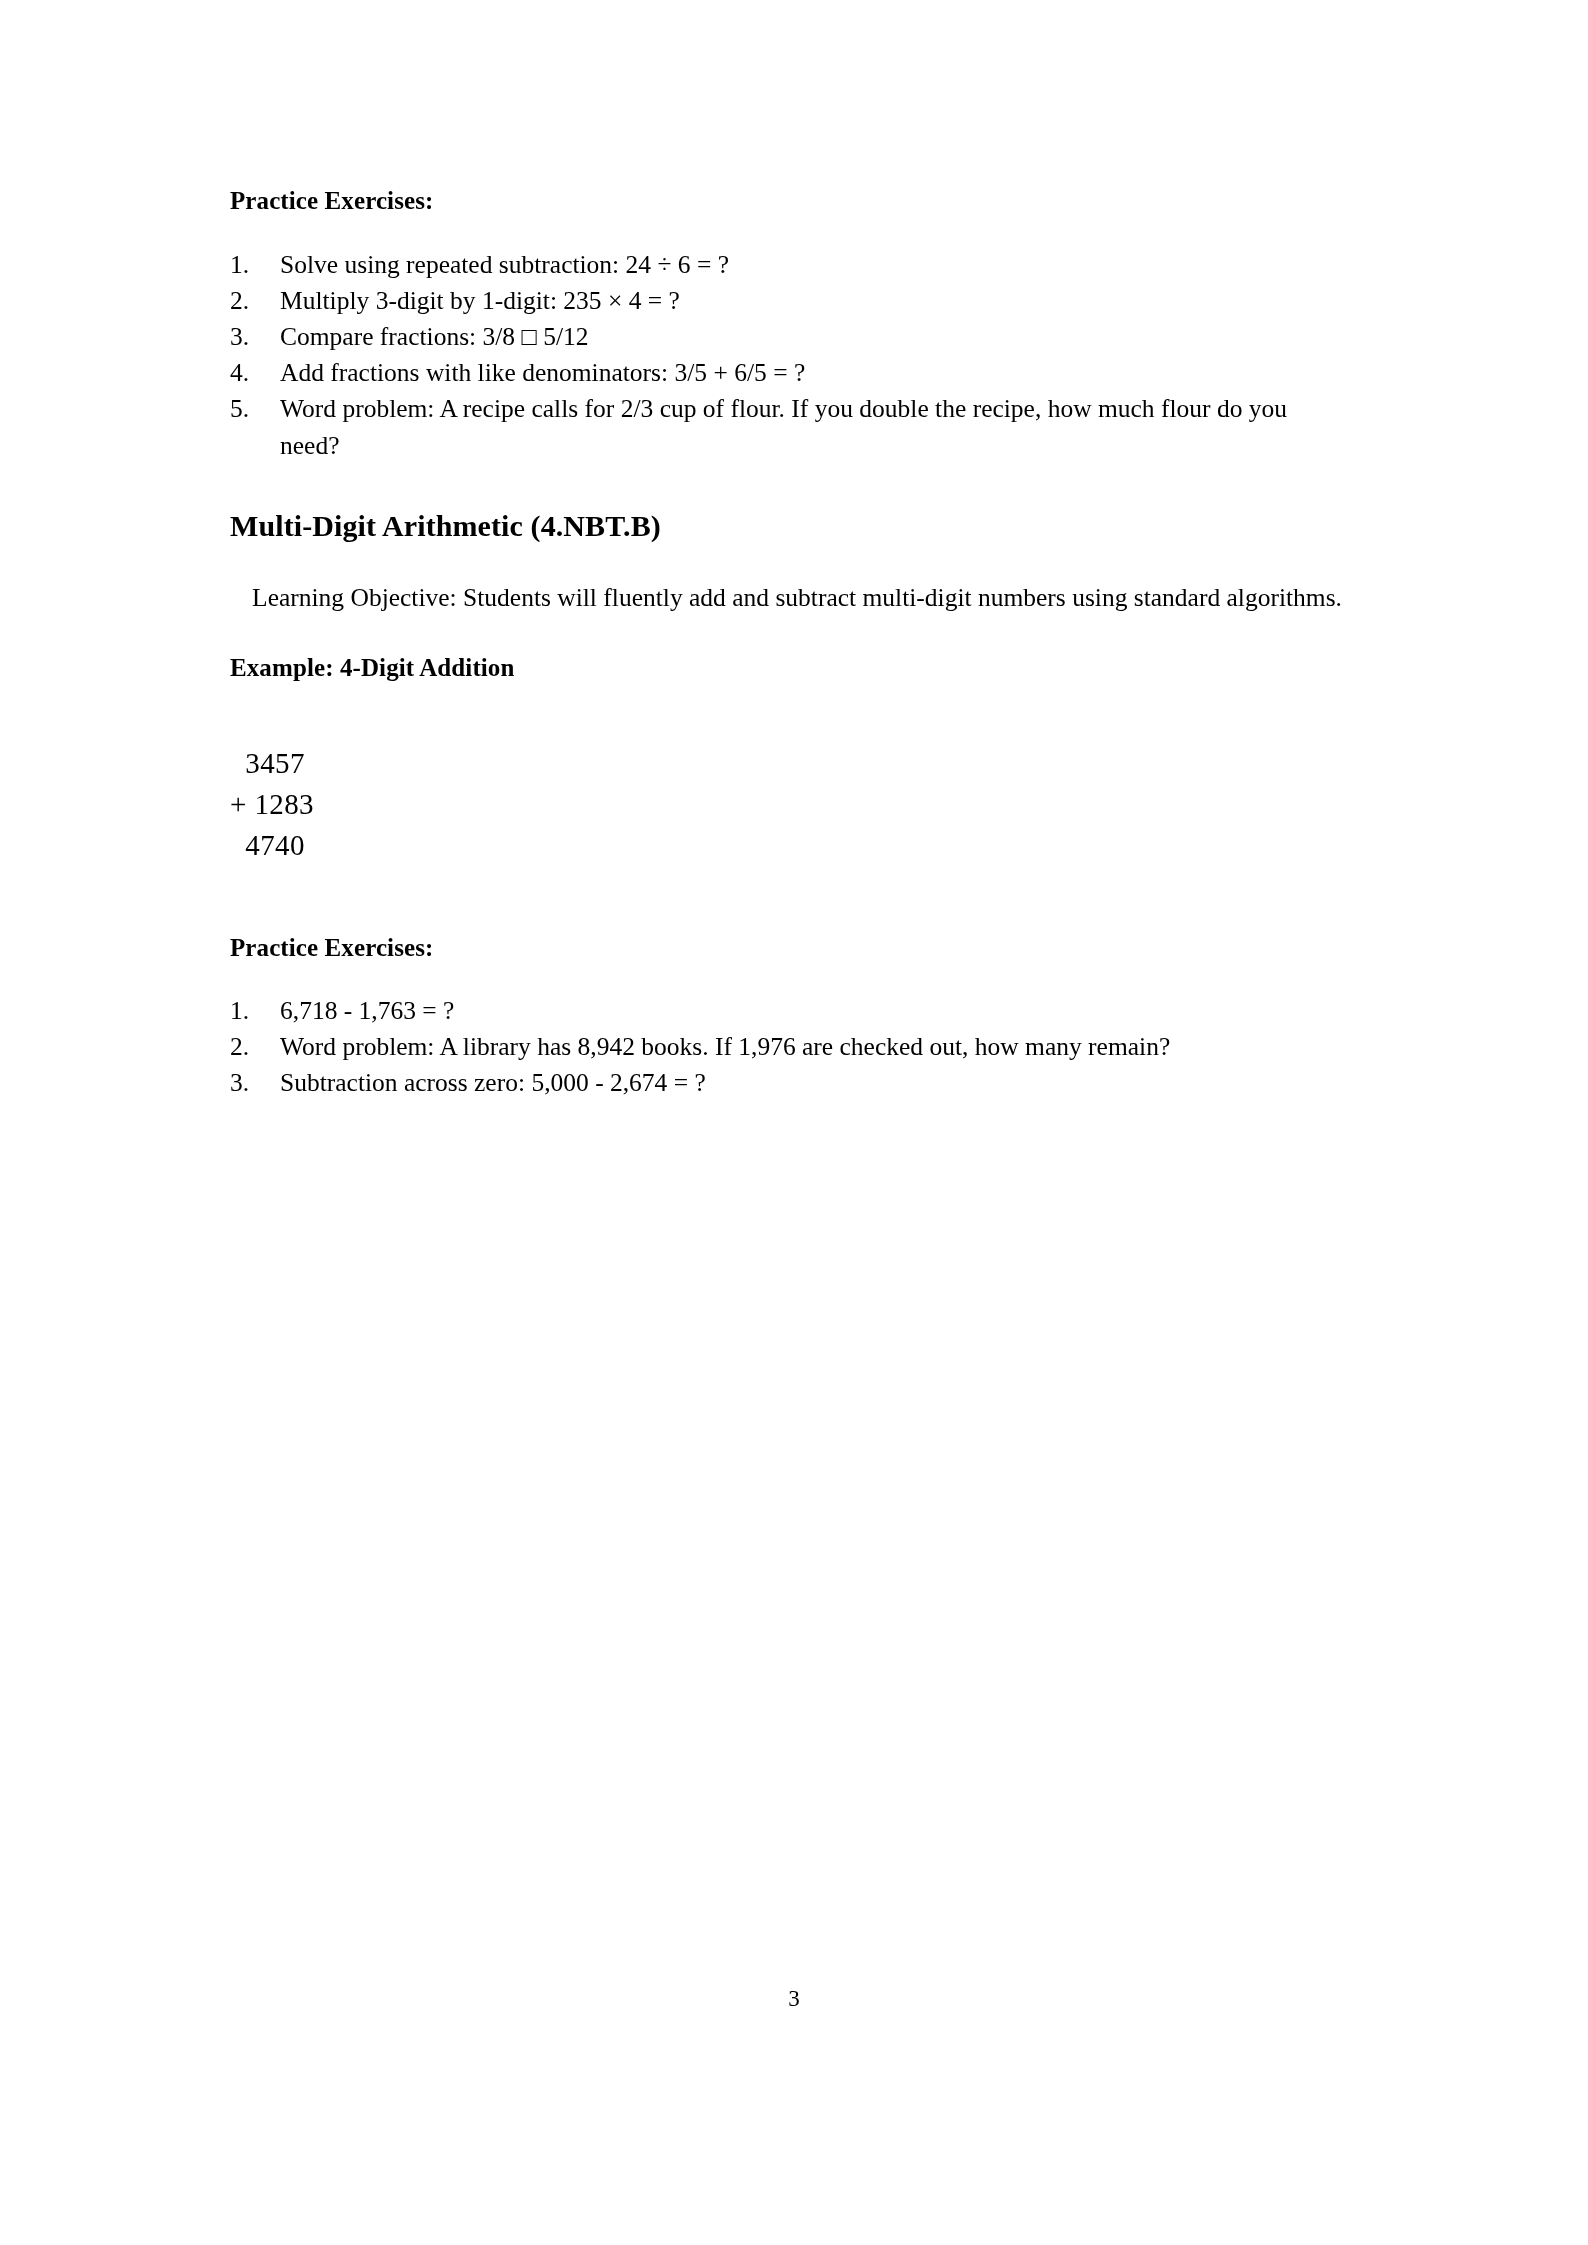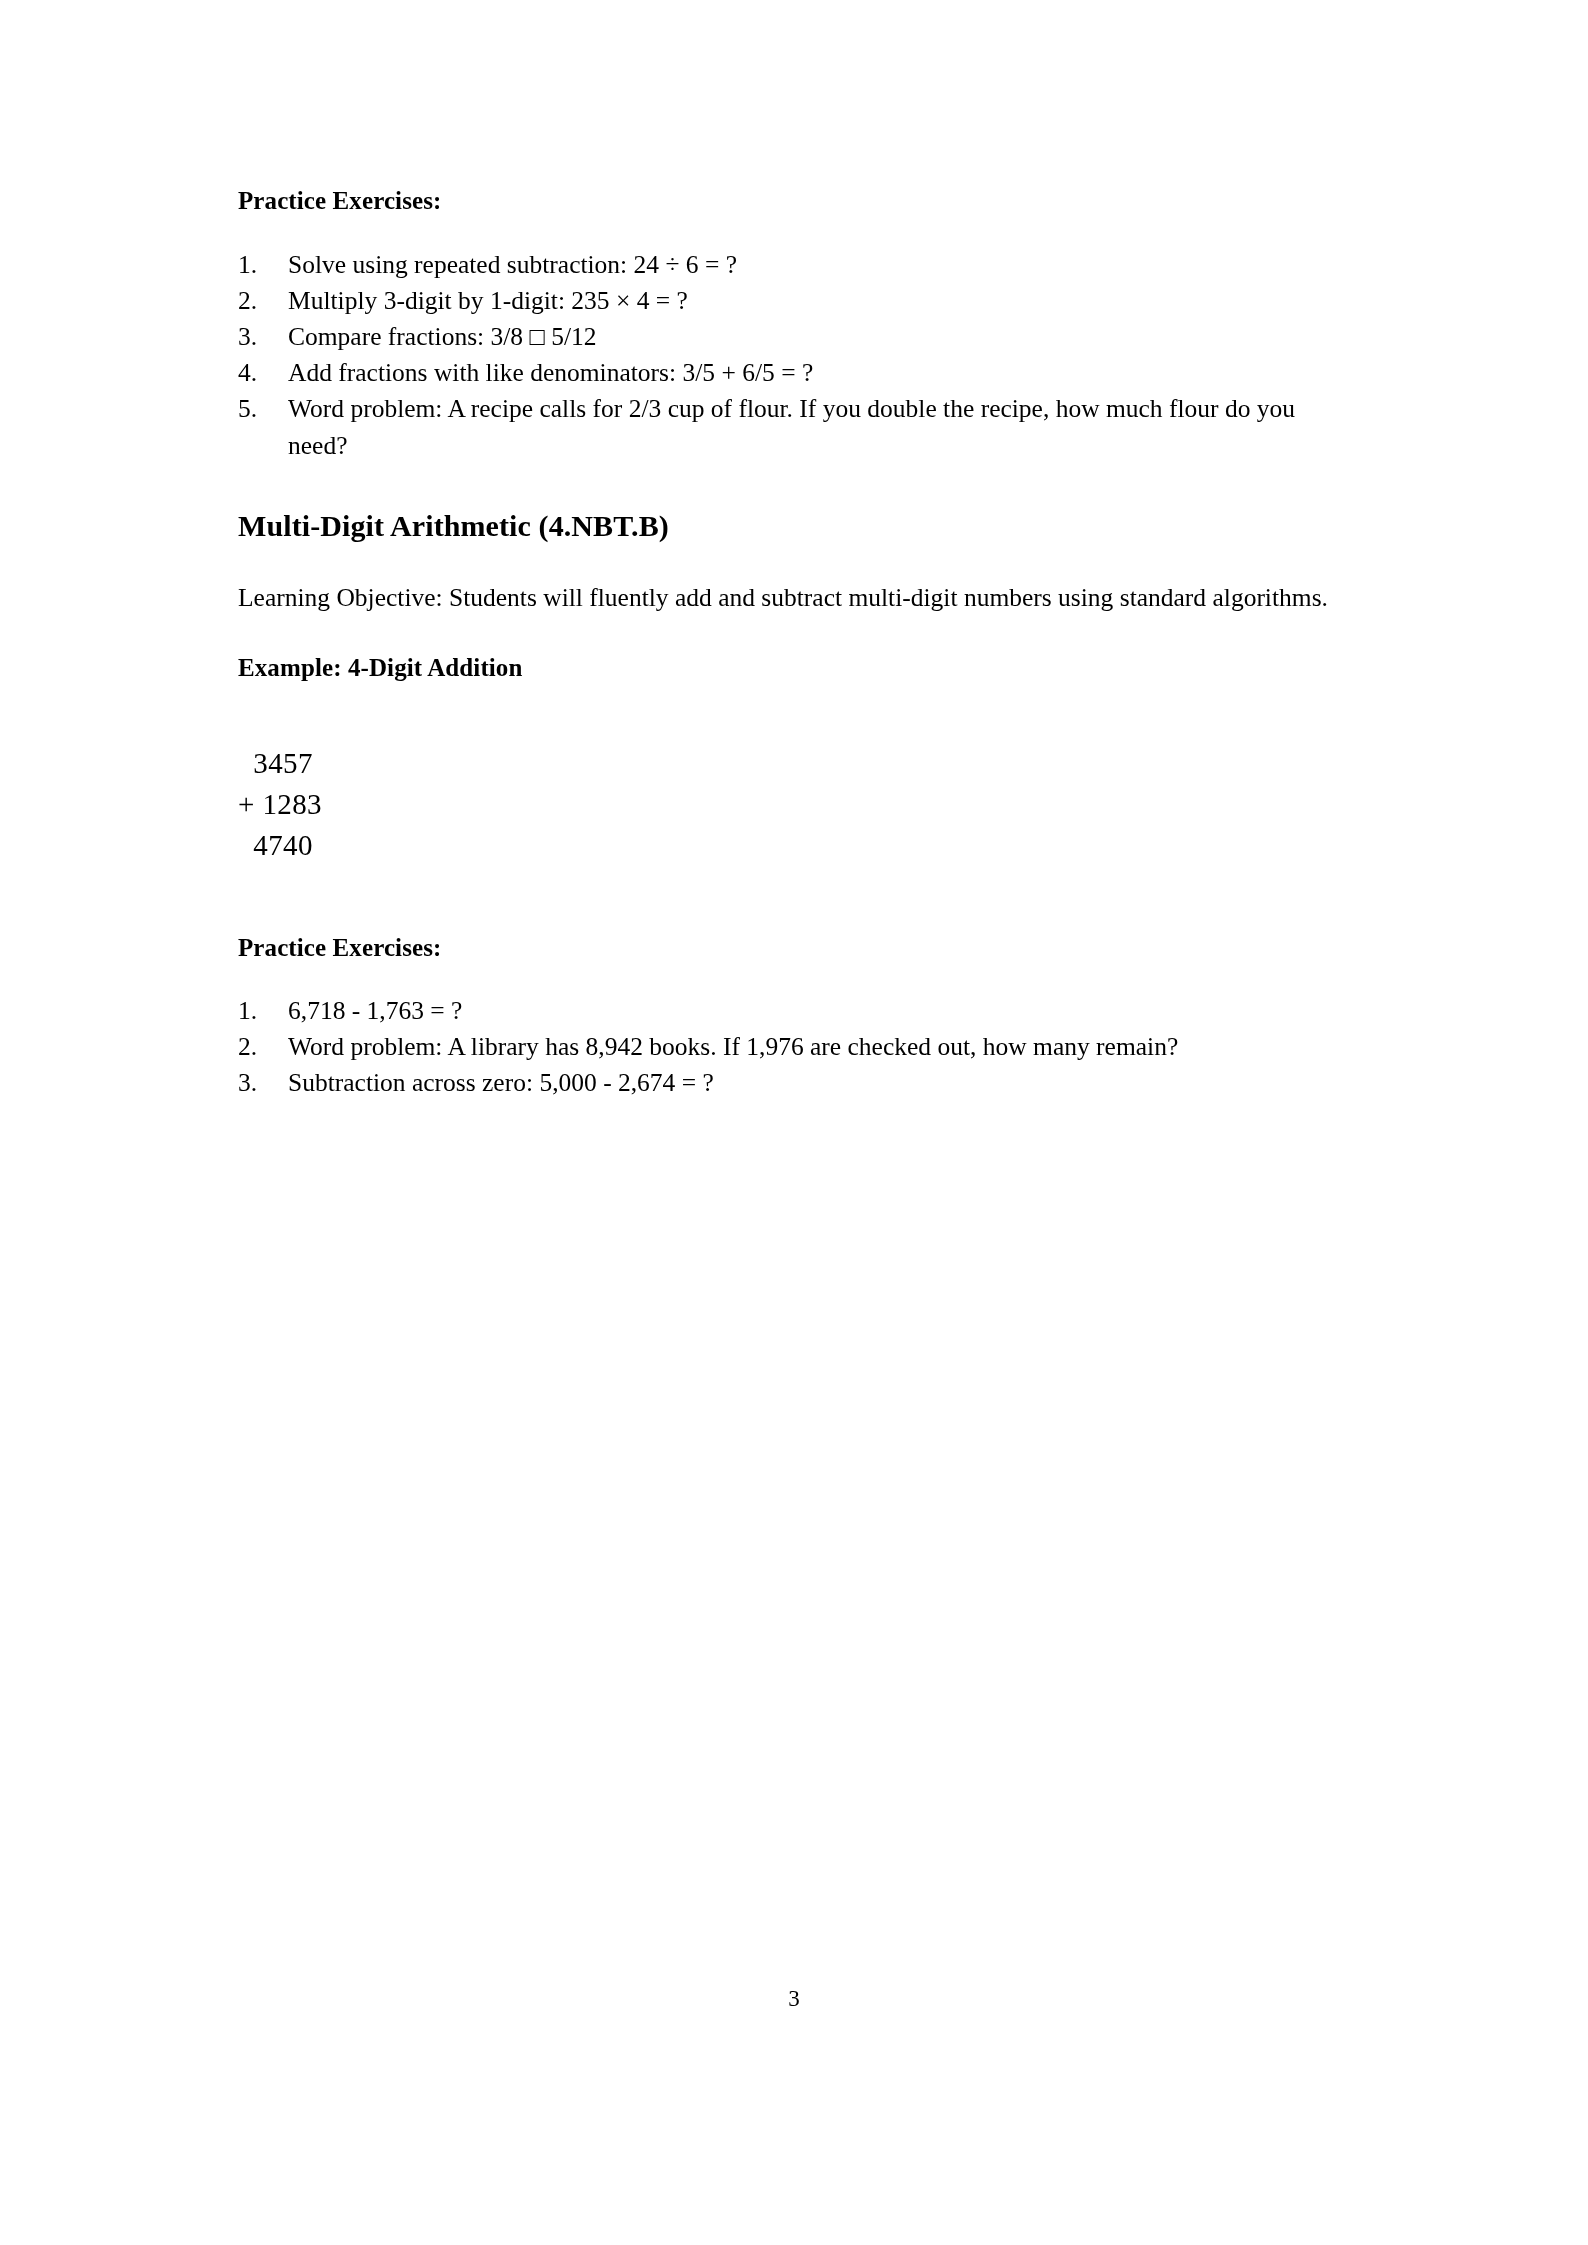--- a/index.html
+++ b/index.html
@@ -16,21 +16,21 @@
     position: relative;
     width: 1588px;
     height: 2245px;
     background: #ffffff;
     margin: 0 auto;
     overflow: hidden;
     box-sizing: border-box;
   }
   .content {
     position: absolute;
-    left: 238px;
+    left: 230px;
     top: 186px;
     width: 1112px;
   }
 
   h3.section-heading {
     font-size: 25px;
     font-weight: bold;
     line-height: 1.22;
     margin: 0 0 0 0;
     letter-spacing: 0.1px;
@@ -40,21 +40,21 @@
     font-weight: bold;
     line-height: 1.22;
     margin: 0;
     letter-spacing: 0.1px;
     font-family: Liberation Serif, serif;
   }
   p.body-text {
     font-size: 25.5px;
     line-height: 1.42;
     margin: 0;
-    text-align: left;
+    text-align: right;
   }
 
   ol.exercise-list {
     margin: 0;
     padding: 0;
     list-style: none;
     counter-reset: ex;
   }
   ol.exercise-list > li {
     position: relative;

